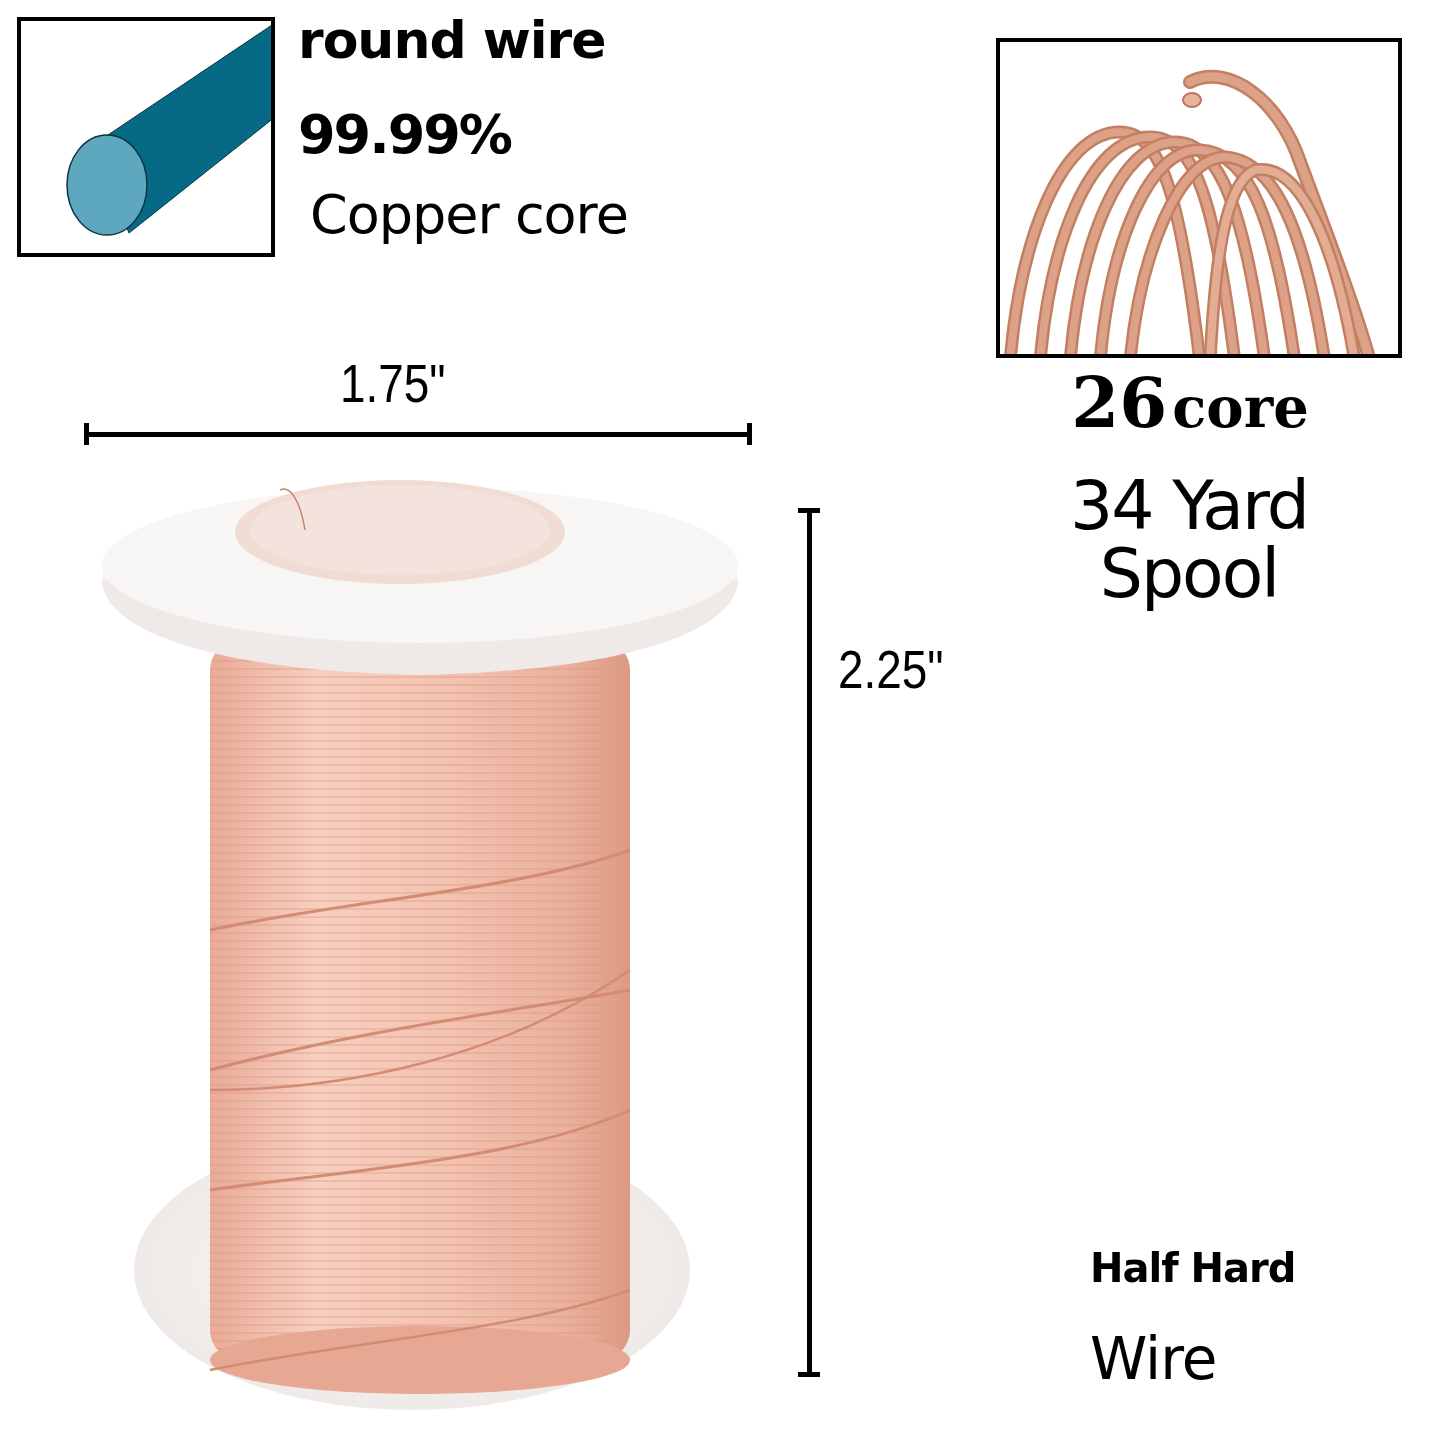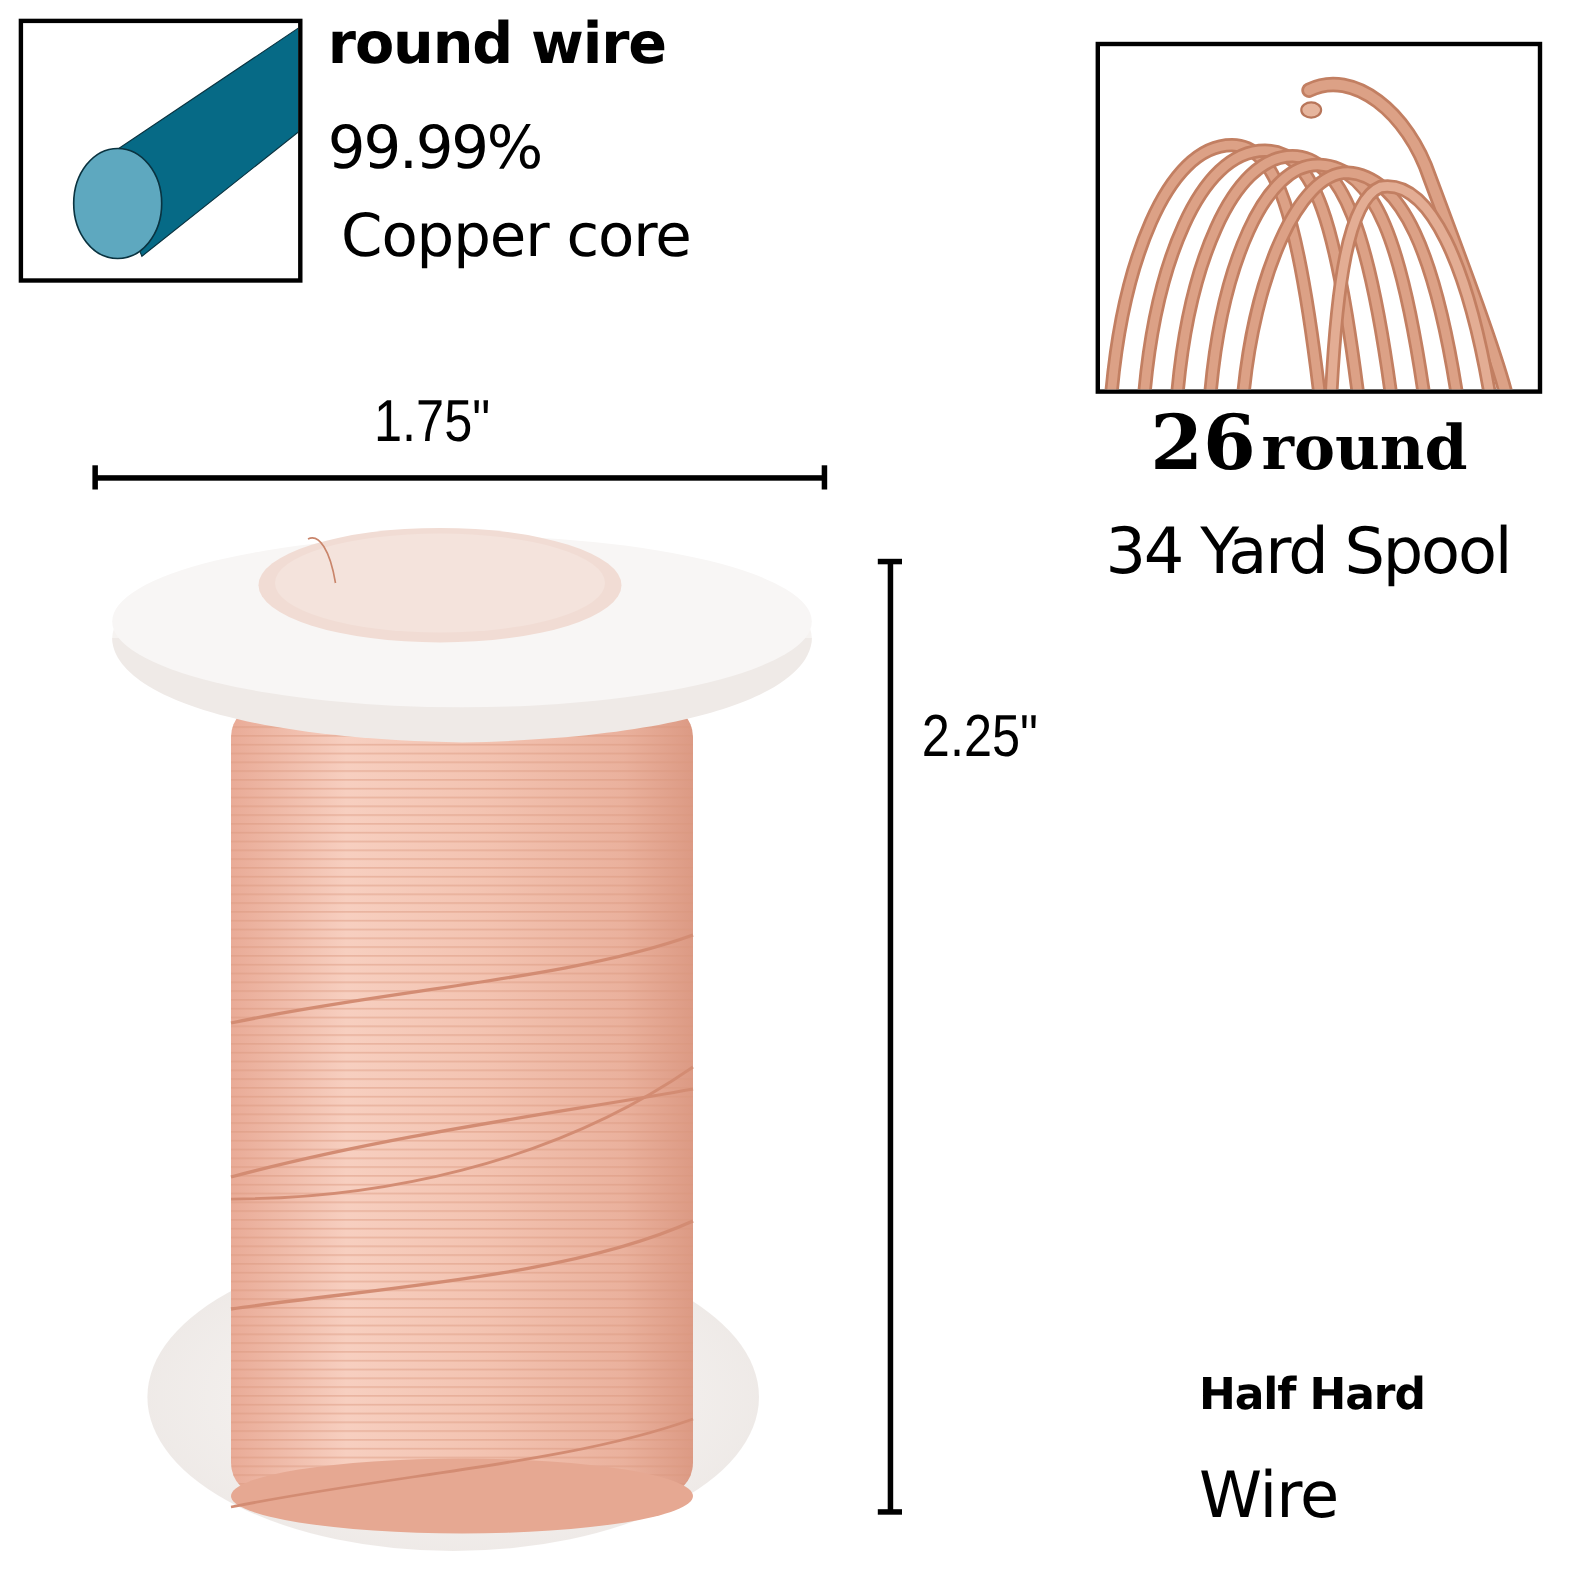--- a/index.html
+++ b/index.html
@@ -3,29 +3,29 @@
   <meta charset="utf-8">
   <style>
     html, body { margin: 0; padding: 0; background: #ffffff; }
     body { width: 1440px; height: 1440px; position: relative; overflow: hidden;
            font-family: "DejaVu Sans", "Liberation Sans", sans-serif; color: #000; }
     .abs { position: absolute; }
 
     
     .wire-box { left: 17px; top: 17px; width: 258px; height: 240px; border: 4px solid #000; box-sizing: border-box; overflow: hidden; background: #fff; }
     .t-round { left: 298px; top: 14px; font-size: 52px; font-weight: bold; letter-spacing: -1px; line-height: 1; }
-    .t-purity { left: 298px; top: 108px; font-size: 54px; line-height: 1; letter-spacing: -2px; }
+    .t-purity { left: 298px; top: 108px; font-size: 54px; line-height: 1; letter-spacing: -2px; font-weight: bold; }
     .t-core { left: 298px; top: 188px; font-size: 54px; line-height: 1; letter-spacing: -1px; margin-left: 12px; }
 
     
     .coil-box { left: 996px; top: 38px; width: 406px; height: 320px; border: 4px solid #000; box-sizing: border-box; overflow: hidden; background: #fff; }
     .t-gauge { left: 990px; top: 368px; width: 400px; text-align: center; line-height: 1; }
     .t-gauge .num { font-family: "DejaVu Serif", "Liberation Serif", serif; font-size: 69px; font-weight: bold; }
     .t-gauge .unit { font-family: "DejaVu Serif", "Liberation Serif", serif; font-size: 56px; font-weight: bold; }
-    .t-yard { left: 984px; top: 472px; width: 410px; text-align: center; font-size: 58px; line-height: 1; letter-spacing: -2px; }
+    .t-yard { left: 984px; top: 472px; width: 410px; text-align: center; font-size: 68px; line-height: 1; letter-spacing: -2px; }
 
     
     .dim-w-label { left: 340px; top: 356px; font-family: "Liberation Sans", sans-serif; font-size: 54px; line-height: 1; transform: scaleX(0.85); transform-origin: left top; }
     .dim-w-line { left: 86px; top: 432px; width: 664px; height: 5px; background: #000; }
     .dim-w-tick-l { left: 84px; top: 423px; width: 5px; height: 22px; background: #000; }
     .dim-w-tick-r { left: 747px; top: 423px; width: 5px; height: 22px; background: #000; }
 
     .dim-h-line { left: 807px; top: 510px; width: 5px; height: 866px; background: #000; }
     .dim-h-tick-t { left: 798px; top: 508px; width: 22px; height: 5px; background: #000; }
     .dim-h-tick-b { left: 798px; top: 1372px; width: 22px; height: 5px; background: #000; }
@@ -67,21 +67,21 @@
       <path d="M130,320 C140,210 180,115 225,115 C275,118 305,190 325,320" stroke="#c27f62" stroke-width="13"></path>
       <path d="M130,320 C140,210 180,115 225,115 C275,118 305,190 325,320" stroke="#dca186" stroke-width="8"></path>
       <path d="M210,320 C215,220 225,140 255,128 C300,120 335,200 355,320" stroke="#c27f62" stroke-width="13"></path>
       <path d="M210,320 C215,220 225,140 255,128 C300,120 335,200 355,320" stroke="#e3ad94" stroke-width="8"></path>
     </g>
     <ellipse cx="192" cy="58" rx="9" ry="7" fill="#e6b59d" stroke="#b8765a" stroke-width="2"></ellipse>
   </svg>
 </div>
 <div class="abs t-gauge">
   <span class="num">26</span>
-  <span class="unit">round</span>
+  <span class="unit">core</span>
 </div>
 <div class="abs t-yard">34 Yard Spool</div>
 
 <div class="abs dim-w-label">1.75"</div>
 <div class="abs dim-w-line"></div>
 <div class="abs dim-w-tick-l"></div>
 <div class="abs dim-w-tick-r"></div>
 
 <div class="abs dim-h-line"></div>
 <div class="abs dim-h-tick-t"></div>

